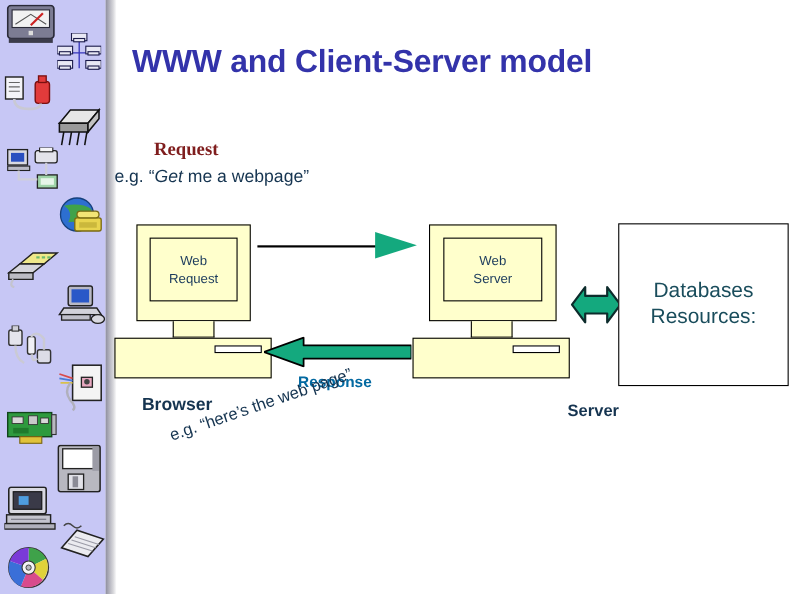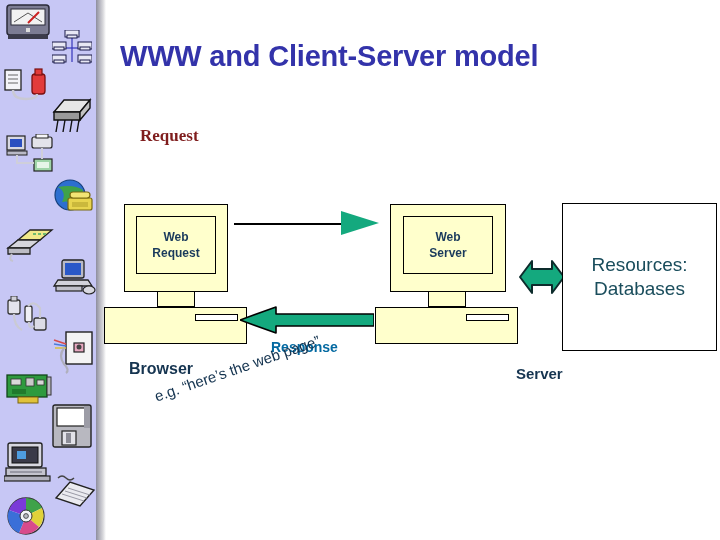--- a/index.html
+++ b/index.html
@@ -79,21 +79,21 @@
     position: absolute;
     background: #ffffcc;
     border: 1.5px solid #000000;
     box-sizing: border-box;
     display: flex;
     flex-direction: column;
     align-items: center;
     justify-content: center;
     color: #1a3a5c;
     font-size: 12px;
-    font-weight: bold;
+    font-weight: normal;
     line-height: 1.35;
     text-align: center;
   }
   .neck {
     position: absolute;
     background: #ffffcc;
     border: 1.5px solid #000000;
     border-top: none;
     box-sizing: border-box;
   }
@@ -367,20 +367,21 @@
       <path d="M20 20 L3 14 A18 18 0 0 1 20 2 Z" fill="#7a3ad8"></path>
       <circle cx="20" cy="20" r="6" fill="#f4f4f6" stroke="#333" stroke-width="1"></circle>
       <circle cx="20" cy="20" r="2.4" fill="#b8b8c0" stroke="#333" stroke-width="0.8"></circle>
     </svg>
   </div>
   <div id="sidebar-shadow"></div>
 
   <div id="title">WWW and Client-Server model</div>
 
   <div id="request-label">Request</div>
+  <div id="request-eg"><span>e.g. “</span><span class="ital">Get</span><span> me a webpage”</span></div>
 
   <div class="computer">
     <div class="monitor" id="browser-monitor"></div>
     <div class="screen" id="browser-screen">
       <span>Web</span>
       <span>Request</span>
     </div>
     <div class="neck" id="browser-neck"></div>
     <div class="base" id="browser-base"></div>
     <div class="slot" id="browser-slot"></div>
@@ -402,22 +403,22 @@
 
   <svg id="response-arrow" viewBox="0 0 134 28">
     <path d="M0 14 L36 1 L36 8 L134 8 L134 20 L36 20 L36 27 Z" fill="#14a97e" stroke="#000000" stroke-width="1.6" stroke-linejoin="round"></path>
   </svg>
 
   <svg id="double-arrow" viewBox="0 0 48 40">
     <path d="M2 20 L14 4 L14 12 L34 12 L34 4 L46 20 L34 36 L34 28 L14 28 L14 36 Z" fill="#14a97e" stroke="#0d2c2c" stroke-width="2" stroke-linejoin="round"></path>
   </svg>
 
   <div id="resources-box">
+    <span>Databases</span>
     <span>Resources:</span>
-    <span>Databases</span>
   </div>
 
   <div id="response-label">Response</div>
   <div id="client-label">Browser</div>
   <div id="server-label">Server</div>
   <div id="response-eg">e.g. “here’s the web page”</div>
 
 </div>
 
 </body></html>

